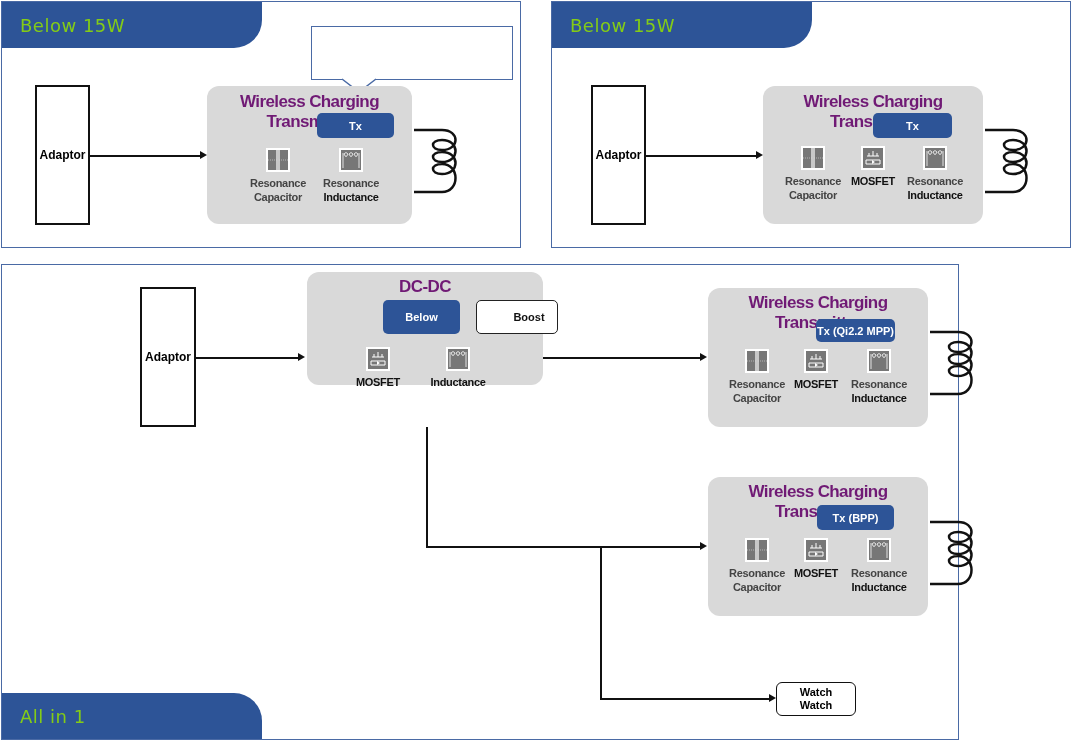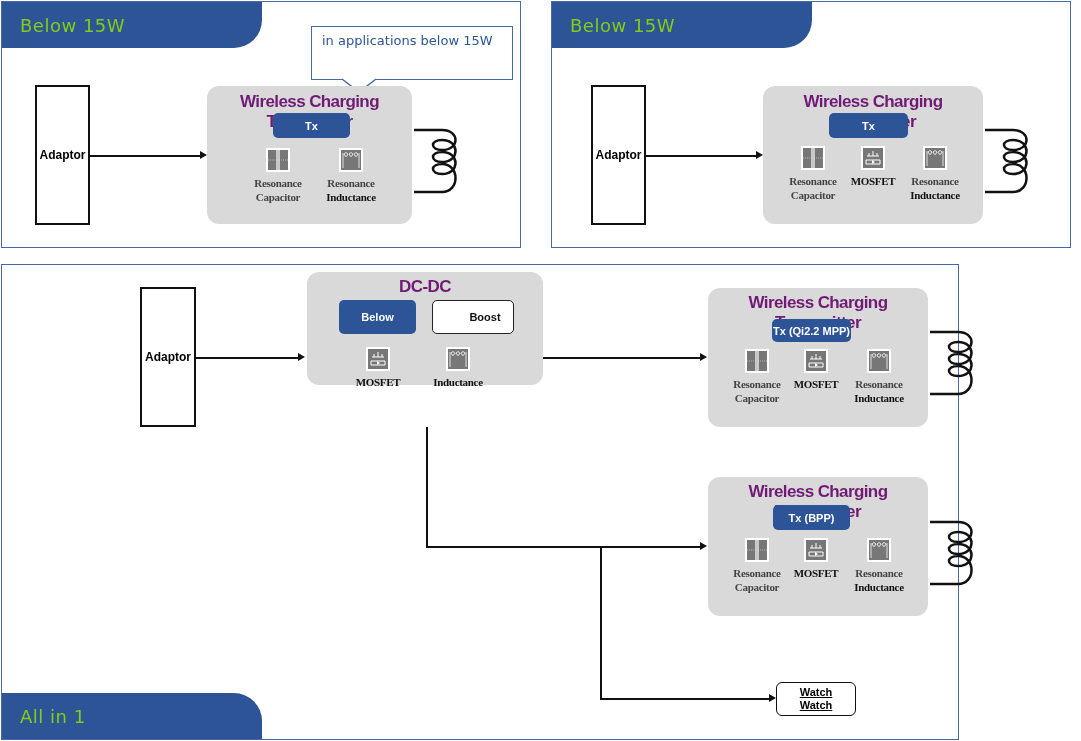--- a/index.html
+++ b/index.html
@@ -4,23 +4,23 @@
 <style>
   * { box-sizing: border-box; margin: 0; padding: 0; }
   body { width: 1081px; height: 741px; background: #ffffff; position: relative; overflow: hidden; font-family: "Liberation Sans", sans-serif; }
   .panel { position: absolute; border: 1.5px solid #4a6aa5; background: #fff; }
   .tab { position: absolute; background: #2d5497; color: #84cc16; font-family: "DejaVu Sans", sans-serif; font-size: 18px; padding-left: 18px; display: flex; align-items: center; letter-spacing: 0.5px; }
   .tab.top { border-bottom-right-radius: 28px; }
   .tab.bottom { border-top-right-radius: 28px; }
   .adaptor { position: absolute; border: 2px solid #111; background: #fff; display: flex; align-items: center; justify-content: center; font-weight: bold; font-size: 12px; font-family: "Liberation Sans Narrow", "Liberation Sans", sans-serif; transform-origin: center; }
   .gbox { position: absolute; background: #d9d9d9; border-radius: 12px; }
   .gtitle { position: absolute; left: 0; right: 0; text-align: center; color: #701a75; font-weight: bold; font-size: 17px; letter-spacing: -0.6px; }
-  .pill { position: absolute; background: #2d5497; color: #fff; border-radius: 5px; font-weight: bold; font-size: 11px; display: flex; align-items: center; justify-content: center; }
+  .pill { position: absolute; background: #2d5497; color: #fff; border-radius: 5px; font-weight: bold; font-size: 11px; display: flex; align-items: center; justify-content: center; margin-left: 44px; }
   .pill.white { background: #fff; color: #111; border: 1.5px solid #222; padding-left: 24px; }
-  .comp { position: absolute; width: 70px; text-align: center; font-family: Liberation Serif, serif; }
+  .comp { position: absolute; width: 70px; text-align: center; }
   .icon { width: 24px; height: 24px; margin: 0 auto; background: #fff; padding: 2px; }
   .icon svg { display: block; width: 20px; height: 20px; }
   .clabel { font-weight: bold; font-size: 11px; line-height: 14px; color: #444; margin-top: 4px; letter-spacing: -0.3px; }
   .clabel .dark { color: #111; }
   .wire { position: absolute; background: #111; }
   .arrow { position: absolute; width: 0; height: 0; border-top: 4px solid transparent; border-bottom: 4px solid transparent; border-left: 7px solid #111; }
   .callout { position: absolute; border: 1.5px solid #4a6aa5; background: #fff; color: #2d5497; font-size: 13px; font-family: "DejaVu Sans", sans-serif; padding: 4px 10px; line-height: 20px; }
   .coil { position: absolute; }
   .watch { position: absolute; border: 1.5px solid #111; border-radius: 6px; background: #fff; font-weight: bold; font-size: 11px; text-align: center; line-height: 13px; display: flex; align-items: center; justify-content: center; }
 </style>
@@ -48,21 +48,20 @@
     <symbol id="coil" viewBox="0 0 50 70">
         <path d="M2 4 H30 C48 4 48 24 30 24 C18 24 18 14 30 14 C48 14 48 36 30 36 C18 36 18 26 30 26 C48 26 48 48 30 48 C18 48 18 38 30 38 C48 38 48 66 30 66 H2" stroke="#111" stroke-width="2.5" fill="none"></path>
       </symbol>
   </defs>
 </svg>
 
 <div class="panel" style="left:1px;top:1px;width:520px;height:247px;">
   <div class="tab top" style="left:0;top:0;width:260px;height:46px;">Below 15W</div>
 </div>
 <div class="callout" style="left:311px;top:26px;width:202px;height:54px;">
-  <div>in applications below 15W</div>
 </div>
 <svg style="position:absolute;left:340px;top:78px;" width="40" height="16">
     <path d="M2 1 L19 14 L36 1" fill="#fff" stroke="#4a6aa5" stroke-width="1.5"></path>
   </svg>
 
 <div class="adaptor" style="left:35px;top:85px;width:55px;height:140px;">
     <span>Adaptor</span>
   </div>
 <div class="wire" style="left:90px;top:155px;width:112px;height:1.5px;"></div>
 <div class="arrow" style="left:200px;top:151px;"></div>
@@ -264,18 +263,18 @@
     <div class="clabel">
         <div>Resonance</div>
         <div class="dark">Inductance</div>
       </div>
   </div>
 </div>
 <svg class="coil" style="left:928px;top:518px;" width="50" height="70">
     <use href="#coil"></use>
   </svg>
 
-<div class="watch" style="left:776px;top:682px;width:80px;height:34px;text-decoration:underline;">
+<div class="watch" style="left:776px;top:682px;width:80px;height:34px;">
   <div>
       <div>Watch</div>
       <div>Watch</div>
     </div>
 </div>
 
 </body></html>

